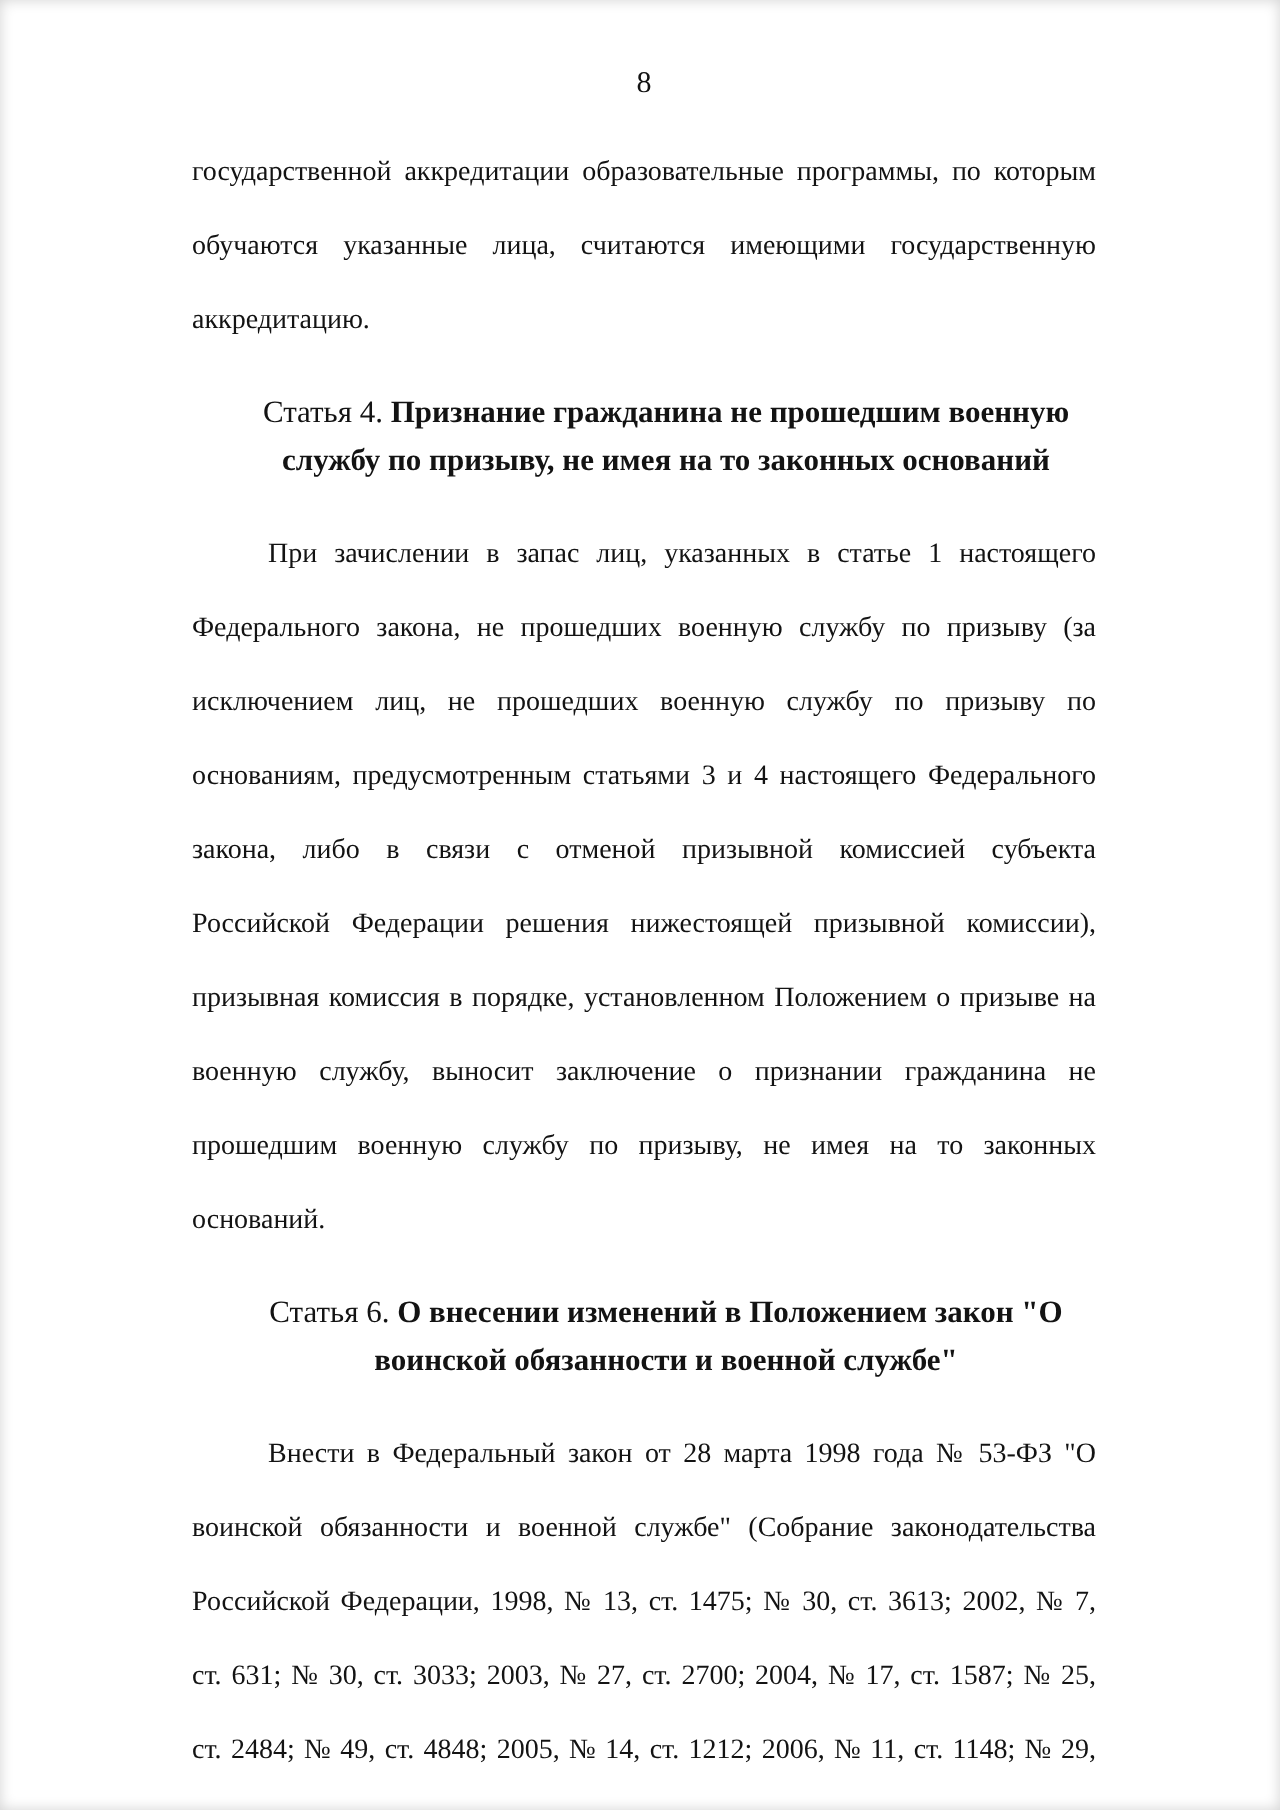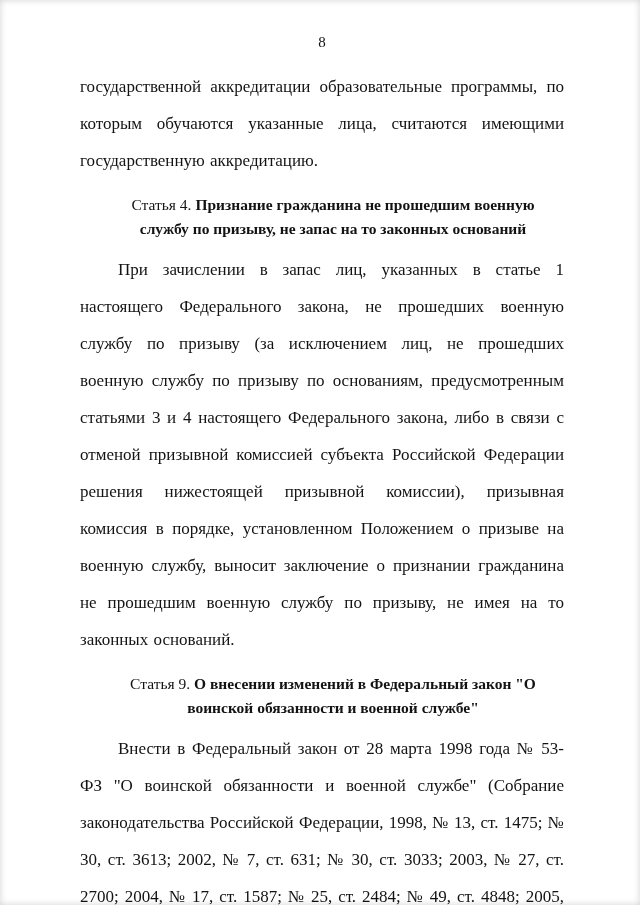--- a/index.html
+++ b/index.html
@@ -27,24 +27,24 @@
     height: 905px;
     padding: 28px 76px 16px 80px;
   }
   .page-number {
     text-align: center;
     font-size: 15px;
     line-height: 20px;
     margin: 4px 0 16px 0;
   }
   p.body-para {
-    font-size: 17px;
+    font-size: 14px;
     line-height: 37px;
     text-align: justify;
-    margin: 0;
+    margin: 16px;
     word-spacing: 1px;
   }
   p.indent {
     text-indent: 38px;
   }
   .article-heading {
     font-size: 15.5px;
     line-height: 24px;
     text-align: center;
     margin: 14px 14px 10px 36px;
@@ -58,24 +58,24 @@
 
 <div class="scan-edge"></div>
 
 <div class="page">
 
   <div class="page-number">8</div>
 
   <p class="body-para">государственной аккредитации образовательные программы, по которым обучаются указанные лица, считаются имеющими государственную аккредитацию.</p>
 
   <div class="article-heading">
-    <span class="article-label">Статья 4. </span><span class="article-title">Признание гражданина не прошедшим военную службу по призыву, не запас на то законных оснований</span>
+    <span class="article-label">Статья 4. </span><span class="article-title">Признание гражданина не прошедшим военную службу по призыву, не имея на то законных оснований</span>
   </div>
 
   <p class="body-para indent">При зачислении в запас лиц, указанных в статье 1 настоящего Федерального закона, не прошедших военную службу по призыву (за исключением лиц, не прошедших военную службу по призыву по основаниям, предусмотренным статьями 3 и 4 настоящего Федерального закона, либо в связи с отменой призывной комиссией субъекта Российской Федерации решения нижестоящей призывной комиссии), призывная комиссия в порядке, установленном Положением о призыве на военную службу, выносит заключение о признании гражданина не прошедшим военную службу по призыву, не имея на то законных оснований.</p>
 
   <div class="article-heading">
-    <span class="article-label">Статья 9. </span><span class="article-title">О внесении изменений в Федеральный закон "О воинской обязанности и военной службе"</span>
+    <span class="article-label">Статья 6. </span><span class="article-title">О внесении изменений в Положением закон "О воинской обязанности и военной службе"</span>
   </div>
 
   <p class="body-para indent">Внести в Федеральный закон от 28 марта 1998 года № 53-ФЗ "О воинской обязанности и военной службе" (Собрание законодательства Российской Федерации, 1998, № 13, ст. 1475; № 30, ст. 3613; 2002, № 7, ст. 631; № 30, ст. 3033; 2003, № 27, ст. 2700; 2004, № 17, ст. 1587; № 25, ст. 2484; № 49, ст. 4848; 2005, № 14, ст. 1212; 2006, № 11, ст. 1148; № 29, ст. 3122; 2007, № 44, ст. 5280; 2009, № 51, ст. 6149; 2011, № 27, ст. 3878;</p>
 
 </div>
 
 </body></html>

